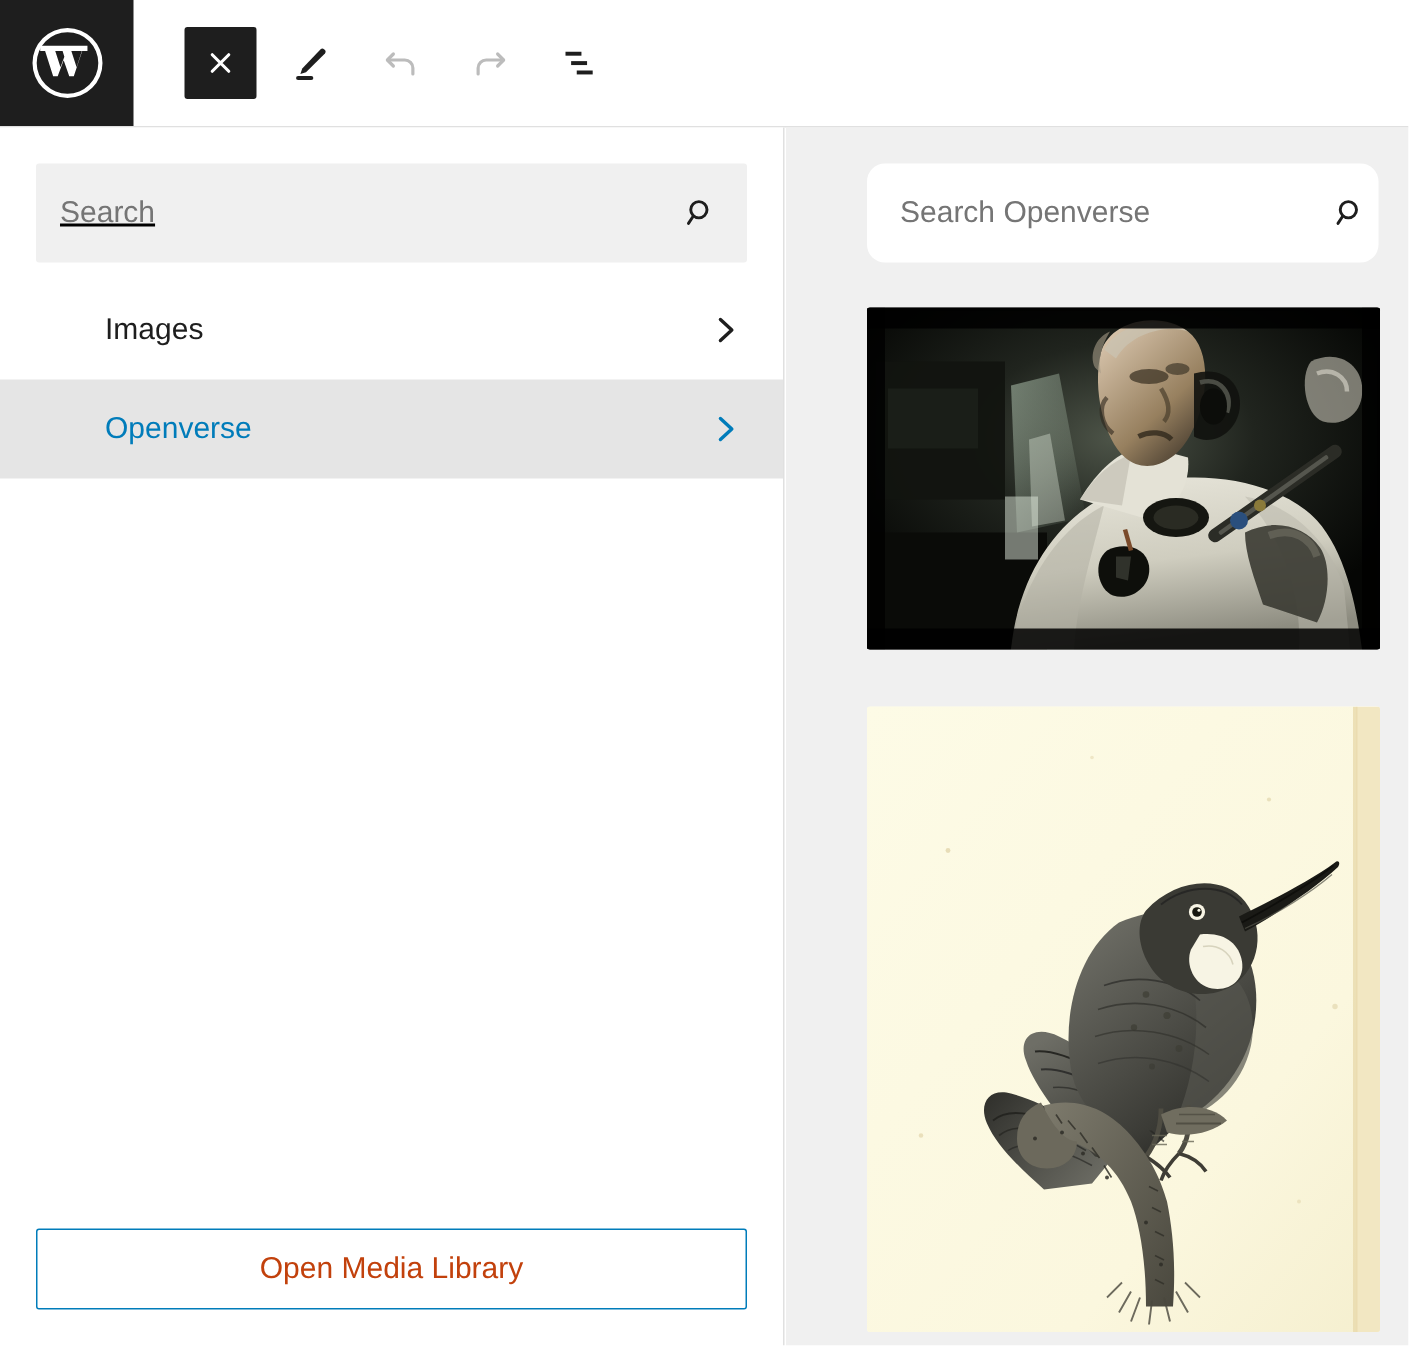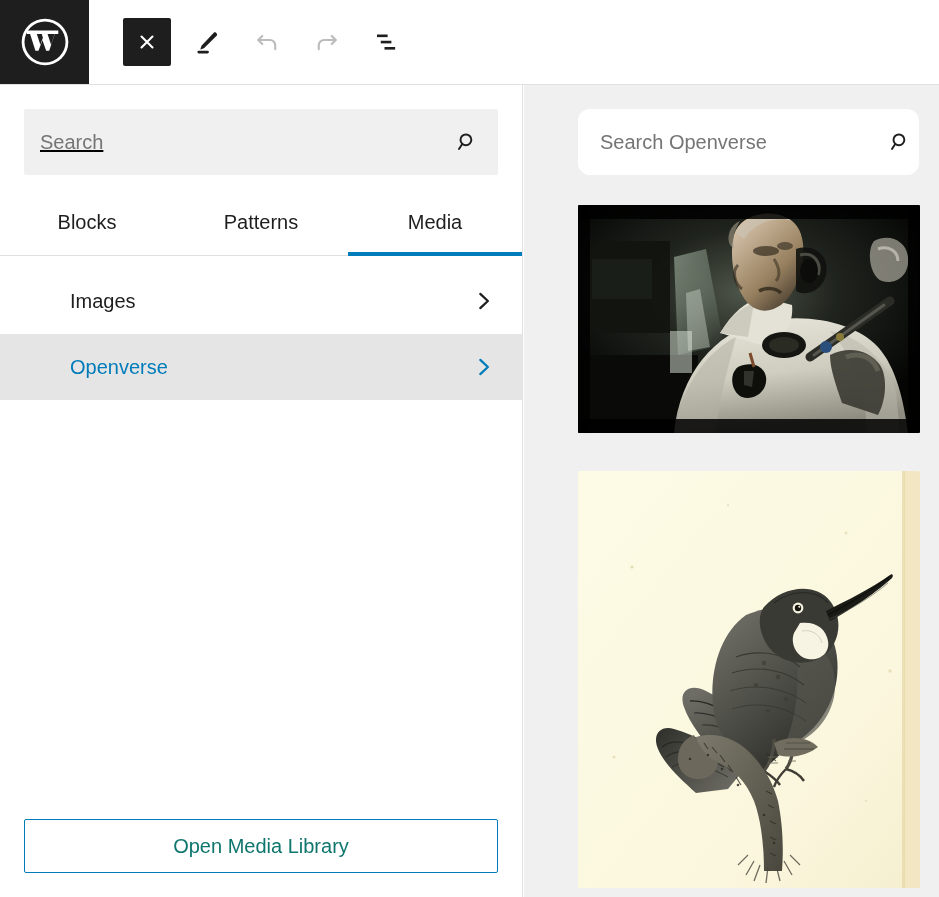--- a/index.html
+++ b/index.html
@@ -107,21 +107,21 @@
   .chev { display: flex; align-items: center; }
 
   .left-spacer { flex: 1; }
 
   .media-lib-wrap { padding: 0 24px 24px 24px; }
   .media-lib-btn {
     width: 100%; height: 54px;
     background: #ffffff;
     border: 1px solid #007cba;
     border-radius: 2px;
-    color: #0f766e; font-size: 20px;
+    color: #c2410c; font-size: 20px;
     font-family: "Liberation Sans", sans-serif;
     cursor: pointer;
   }
 
   
   .right-panel {
     position: absolute; top: 85px; left: 524px;
     width: 415px; height: 812px;
     background: #f0f0f0;
     overflow: hidden;
@@ -229,25 +229,20 @@
         <input type="text" placeholder="Search" style="">
         <span class="search-ico">
           <svg width="26" height="26" viewBox="0 0 24 24" aria-hidden="true">
             <circle cx="11" cy="10" r="5" stroke="#1e1e1e" stroke-width="1.8" fill="none"></circle>
             <path d="M7.6 13.8L4.6 18.4" stroke="#1e1e1e" stroke-width="1.8" stroke-linecap="round"></path>
           </svg>
         </span>
       </div>
     </div>
 
-    <div class="tabs">
-      <button class="tab">Blocks</button>
-      <button class="tab">Patterns</button>
-      <button class="tab active">Media</button>
-    </div>
 
     <div class="source-list">
 
       <div class="source-row">
         <span class="label">Images</span>
         <span class="chev">
           <svg width="26" height="26" viewBox="0 0 24 24" aria-hidden="true">
             <path d="M9.5 5.5l7 6.5-7 6.5" stroke="#1e1e1e" stroke-width="2.1" fill="none" stroke-linecap="round" stroke-linejoin="round"></path>
           </svg>
         </span>

